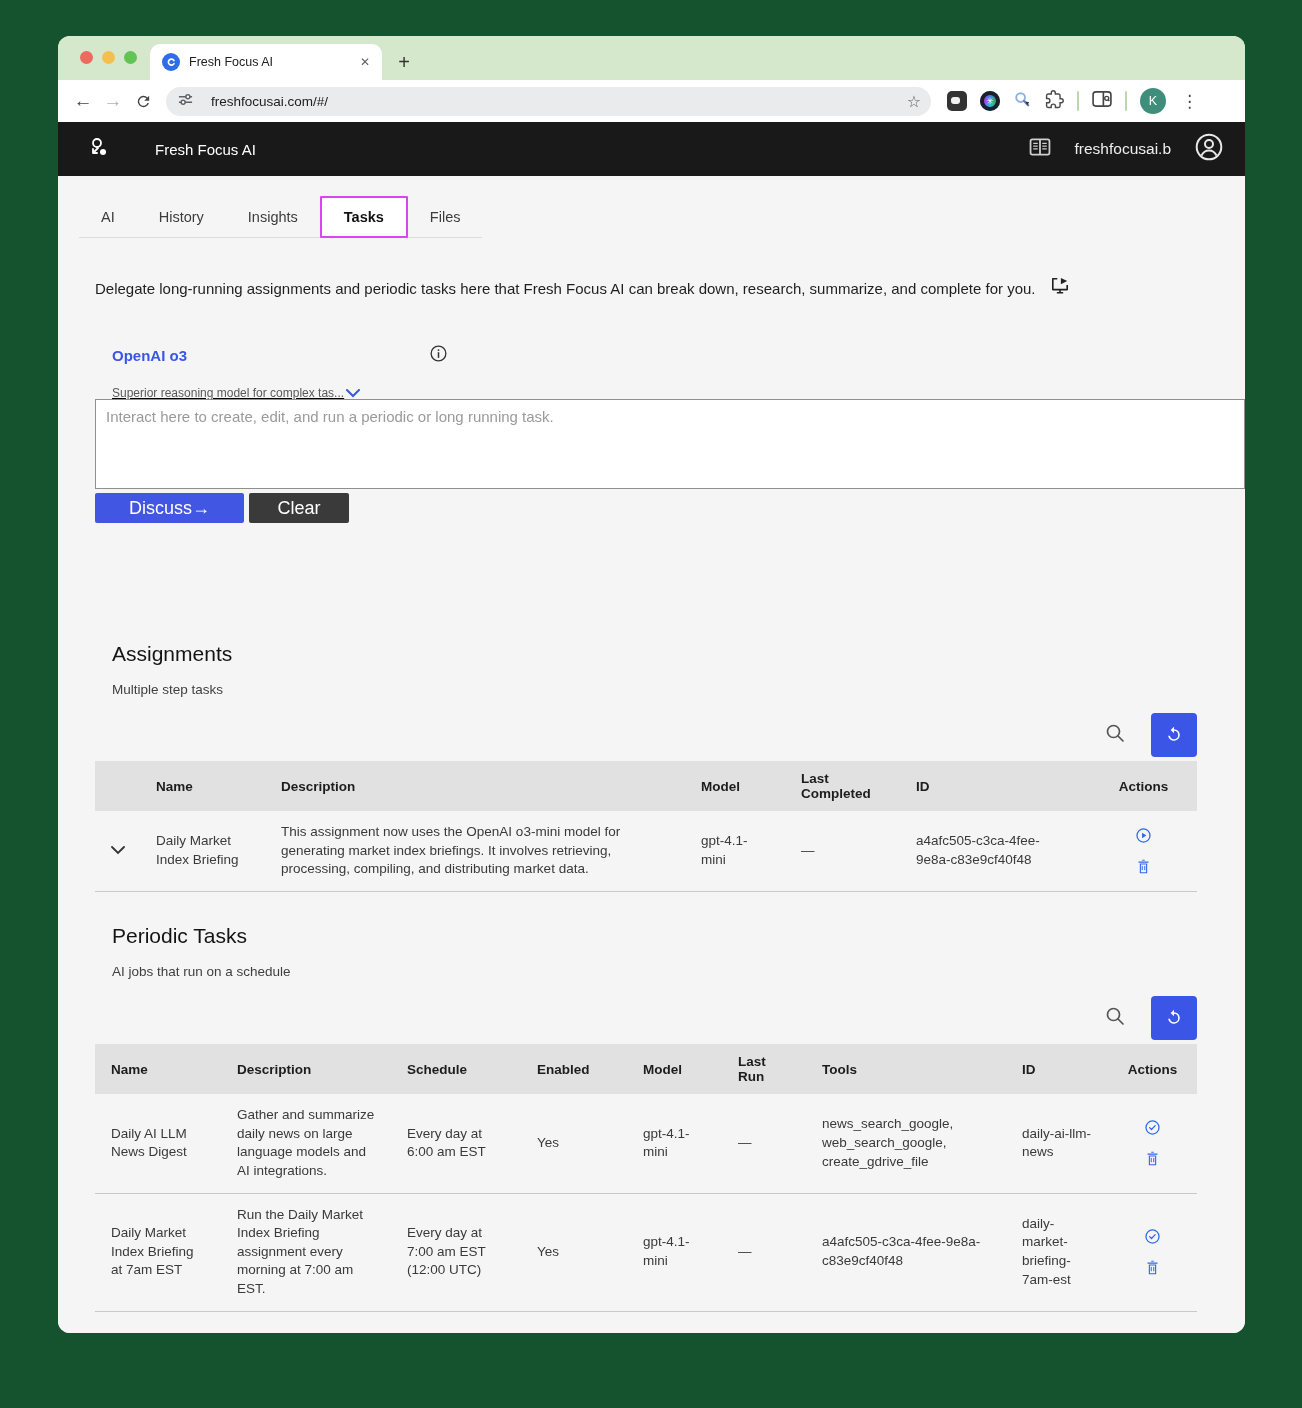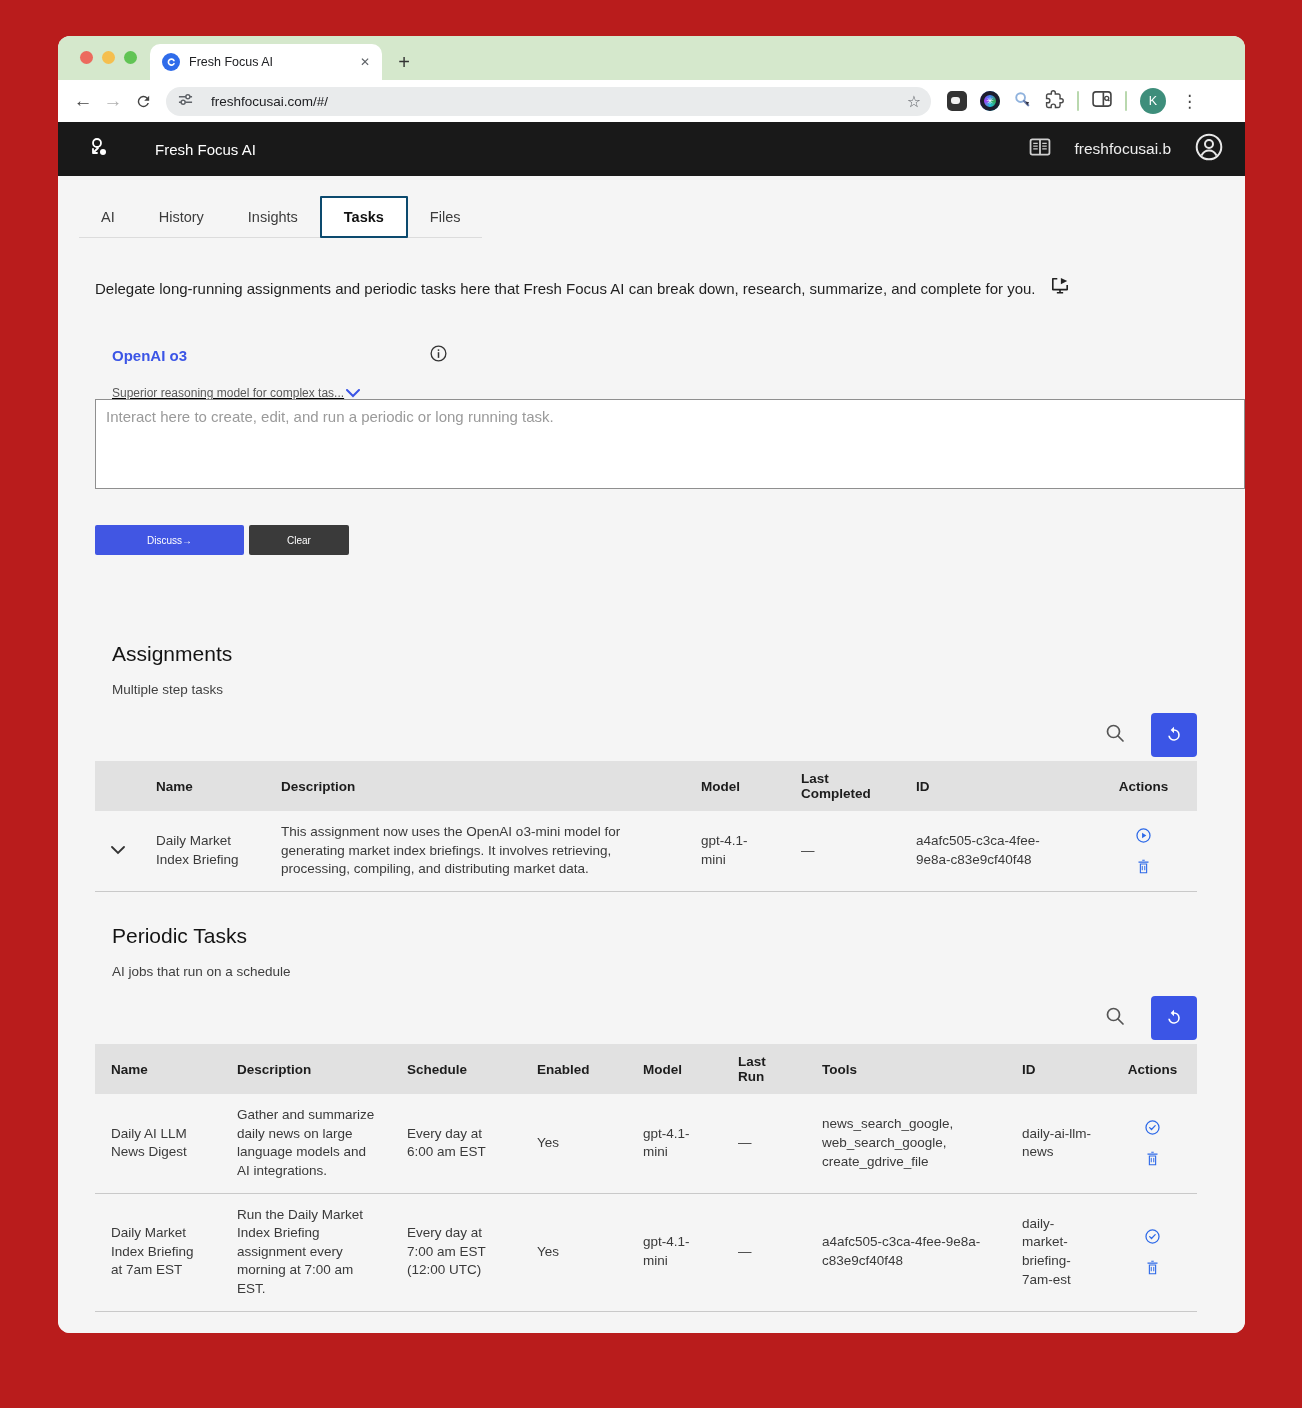--- a/index.html
+++ b/index.html
@@ -1,17 +1,17 @@
 <!DOCTYPE html>
 <html><head>
 <meta charset="utf-8">
 <style>
   html,body{margin:0;padding:0;background:#000;}
   *{box-sizing:border-box;font-family:"Liberation Sans","DejaVu Sans",sans-serif;}
-  .stage{position:relative;width:1302px;height:1408px;background:#b91c1c;overflow:hidden;}
+  .stage{position:relative;width:1302px;height:1408px;background:#14532d;overflow:hidden;}
   .window{position:absolute;left:58px;top:36px;width:1187px;height:1297px;border-radius:12px;overflow:hidden;background:#f5f5f5;display:flex;flex-direction:column;}
 
   
   .tabstrip{height:44px;background:#d5e8cc;display:flex;align-items:flex-end;flex:none;position:relative;}
   .lights{position:absolute;left:22px;top:15px;display:flex;gap:9px;}
   .light{width:13px;height:13px;border-radius:50%;}
   .light.red{background:#ec6a5e;}.light.yellow{background:#f5bf4f;}.light.green{background:#61c454;}
   .btab{margin-left:92px;width:232px;height:36px;background:#fff;border-radius:10px 10px 0 0;display:flex;align-items:center;padding:0 12px;gap:9px;}
   .favicon{width:18px;height:18px;border-radius:50%;background:#2f6cea;display:flex;align-items:center;justify-content:center;flex:none;}
   .favicon svg{width:10px;height:10px;}
@@ -39,35 +39,35 @@
   .apptitle{color:#fff;font-size:15px;font-weight:500;margin-left:45px;}
   .ah-right{margin-left:auto;display:flex;align-items:center;gap:24px;}
   .ah-account{color:#eee;font-size:15.5px;}
 
   
   .content{flex:1;position:relative;background:#f5f5f5;overflow:hidden;}
 
   .tabs{position:absolute;left:21px;top:20px;display:flex;align-items:stretch;height:42px;}
   .tabs:after{content:"";position:absolute;left:0;right:0;bottom:0;height:1px;background:#dcdcdc;}
   .tab{padding:0 22px;display:flex;align-items:center;font-size:14.5px;color:#3c3c3c;position:relative;}
-  .tab.active{border:2px solid #0c4a6e;background:#fff;font-weight:700;color:#111;border-radius:1px;z-index:2;}
+  .tab.active{border:2px solid #d946ef;background:#fff;font-weight:700;color:#111;border-radius:1px;z-index:2;}
 
   .intro{position:absolute;left:37px;top:101px;display:flex;align-items:center;gap:14px;width:1110px;}
   .intro-text{font-size:15px;color:#1f1f1f;}
 
   .model-block{position:absolute;left:54px;top:171px;width:420px;}
   .model-name{color:#3b55e6;font-size:15px;font-weight:700;}
   .model-subrow{display:flex;align-items:center;gap:2px;margin-top:20px;text-decoration:underline;}
   .model-desc{font-size:12px;color:#5a5a5a;}
   .model-info{position:absolute;left:318px;top:-2px;}
 
   .composer{position:absolute;left:37px;top:223px;width:1150px;height:90px;border:1px solid #8f8f8f;background:#fff;resize:none;font-size:15px;color:#222;padding:8px 10px;outline:none;}
   .composer::placeholder{color:#9a9a9a;}
   .btnrow{position:absolute;left:37px;top:317px;display:flex;gap:5px;}
-  .btn{height:30px;border:none;color:#fff;font-size:10px;display:flex;align-items:center;justify-content:center;border-radius:2px;margin-top:32px;}
+  .btn{height:30px;border:none;color:#fff;font-size:18px;display:flex;align-items:center;justify-content:center;border-radius:2px;}
   .btn.discuss{width:149px;background:#4156e3;}
   .btn.clear{width:100px;background:#3a3a3a;}
 
   .sec-head{position:absolute;left:54px;}
   .sec-title{font-size:21px;color:#141414;font-weight:500;}
   .sec-sub{font-size:13.5px;color:#3f3f3f;margin-top:16px;}
   .tabletools{position:absolute;display:flex;align-items:center;gap:26px;}
   .refreshbtn{width:46px;height:44px;background:#3b55e6;border:none;border-radius:4px;display:flex;align-items:center;justify-content:center;}
 
   table{border-collapse:collapse;table-layout:fixed;position:absolute;left:37px;width:1102px;}

